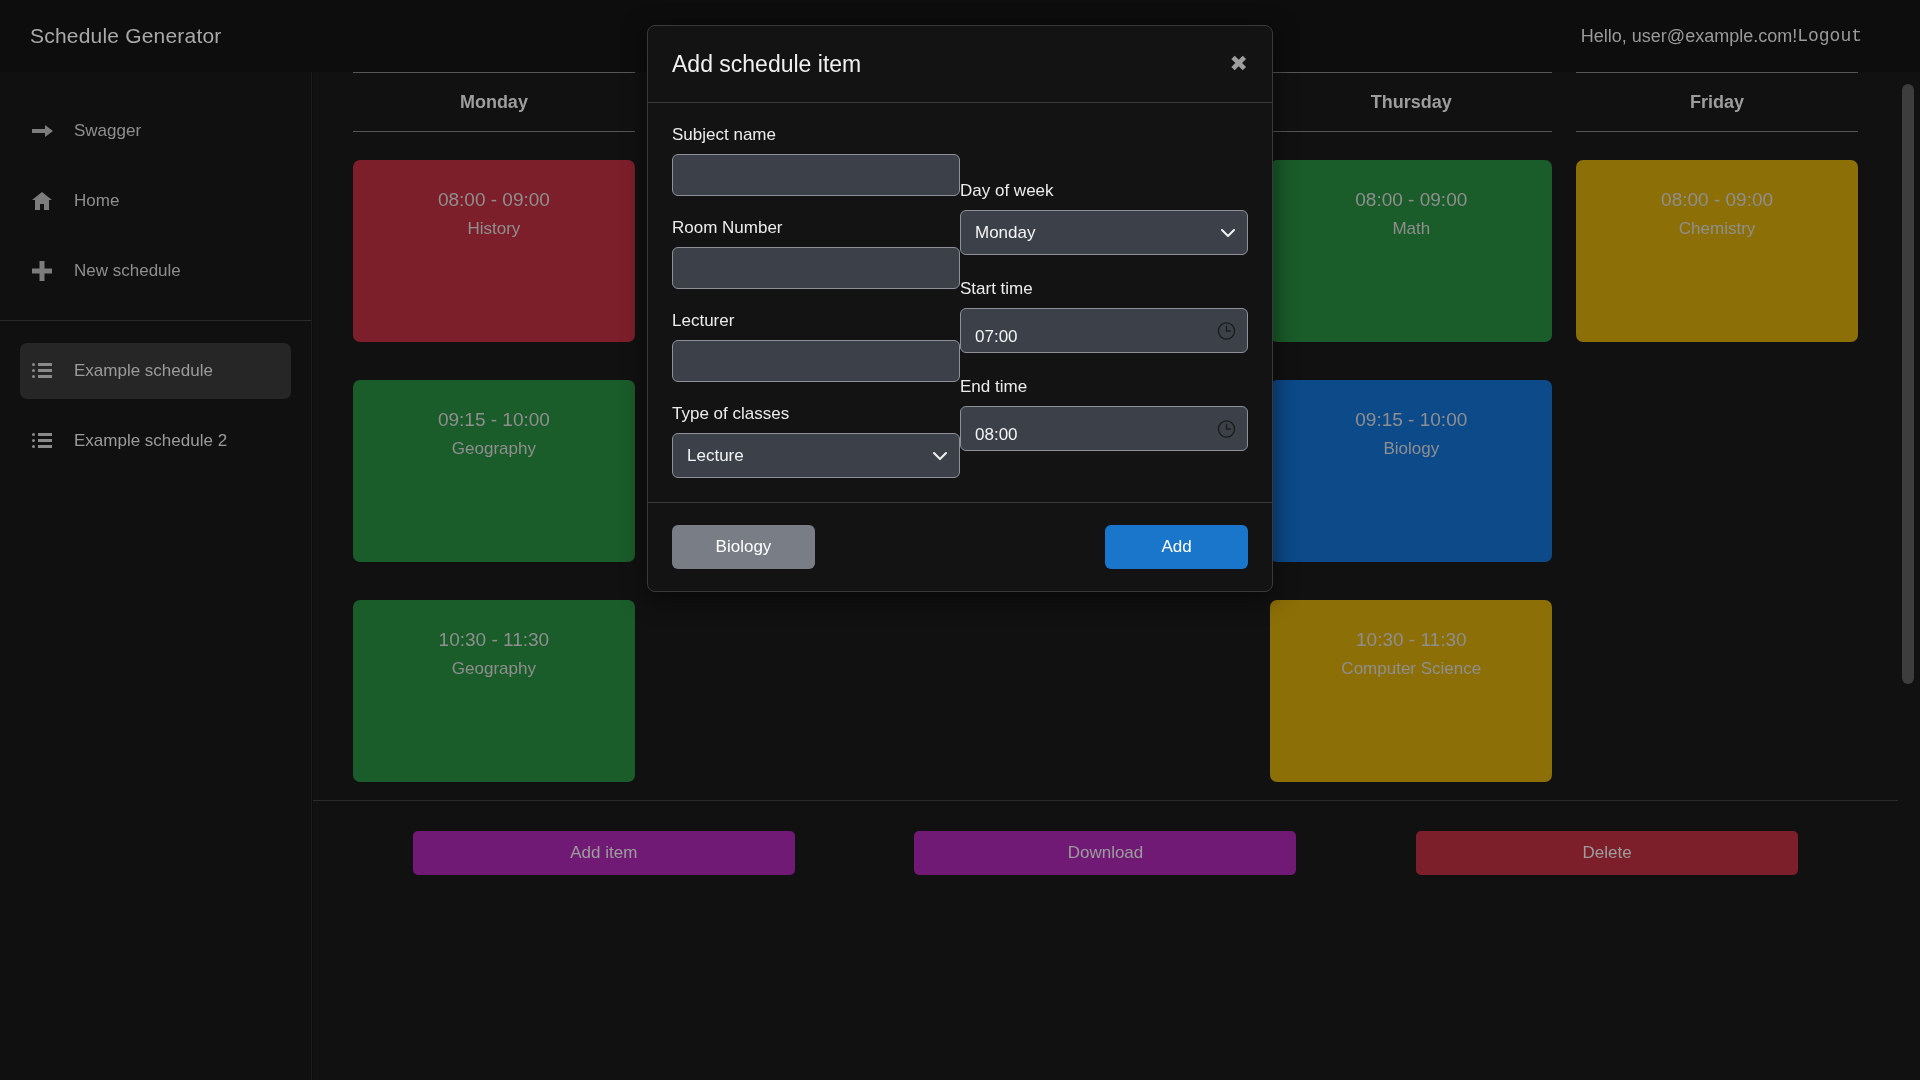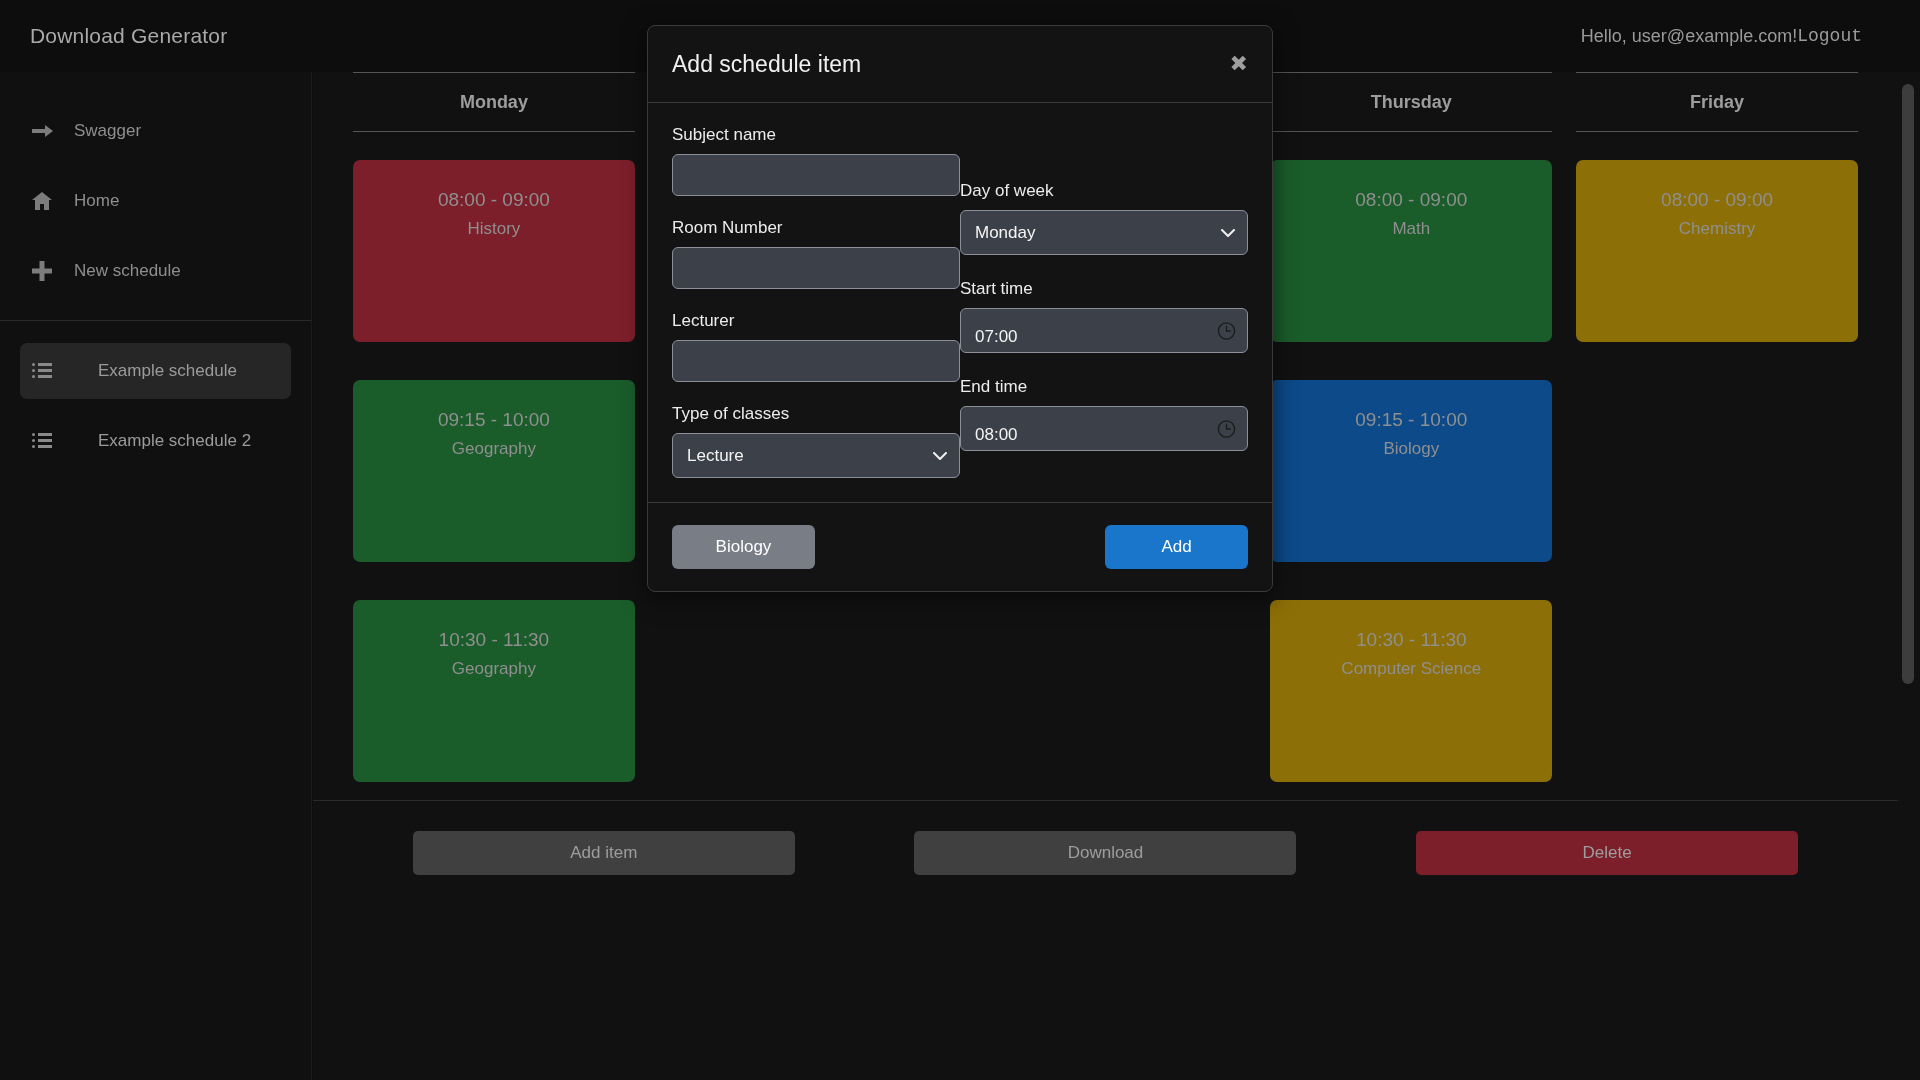--- a/index.html
+++ b/index.html
@@ -75,21 +75,20 @@
   .sched-item {
     display: flex;
     align-items: center;
     height: 56px;
     padding-left: 12px;
     border-radius: 7px;
     color: #9b9b9b;
     font-size: 17px;
     margin-bottom: 14px;
     cursor: pointer;
-    gap: 24px;
   }
   .sched-item.active { background: #262626; }
   .sched-item .ico {
     width: 42px;
     display: flex;
     align-items: center;
     color: #8a8a8a;
     font-size: 18px;
   }
 
@@ -157,21 +156,21 @@
   .act-btn {
     width: 382px;
     height: 44px;
     border-radius: 5px;
     border: none;
     font-size: 17px;
     color: #9d9d9d;
     cursor: pointer;
     font-family: "Liberation Sans", sans-serif;
   }
-  .act-btn.primary { background: #404040; }
+  .act-btn.primary { background: #701a75; }
   .act-btn.danger  { background: #7d1f2b; }
 
   
   .scrollbar-track {
     position: absolute;
     top: 72px;
     right: 6px;
     width: 12px;
     height: 1008px;
     background: transparent;
@@ -310,21 +309,21 @@
     cursor: pointer;
     font-family: "Liberation Sans", sans-serif;
   }
   .btn-cancel { width: 143px; background: #797e86; color: #fff; }
   .btn-add    { width: 143px; background: #1a76ca; color: #fff; }
 </style>
 </head>
 <body>
 
 <div class="topbar">
-  <div class="brand">Download Generator</div>
+  <div class="brand">Schedule Generator</div>
   <div class="topbar-right">
     <span class="greeting">Hello, user@example.com!</span>
     <span class="logout">Logout</span>
   </div>
 </div>
 
 <div class="sidebar">
   <div class="nav-section">
     <div class="nav-item">
       <span class="ico">

